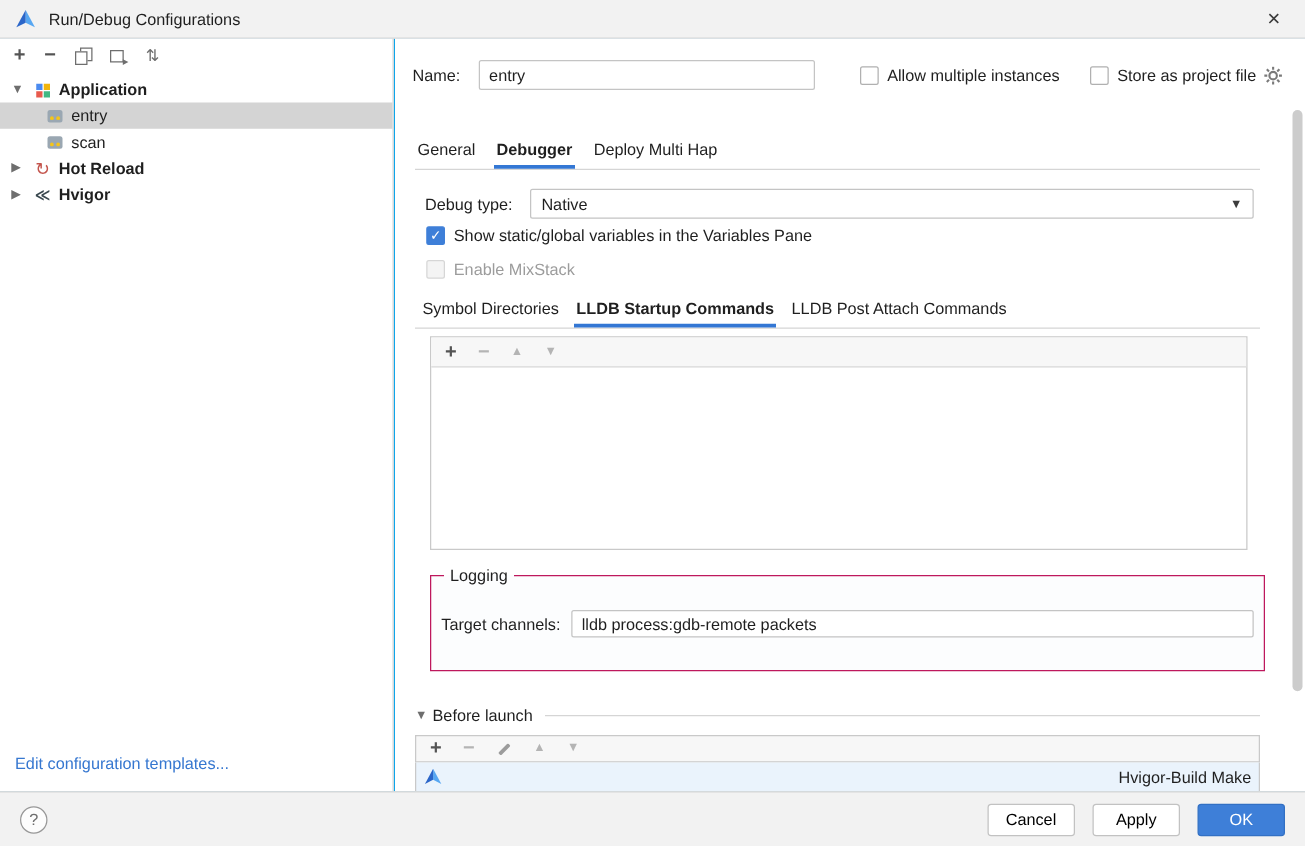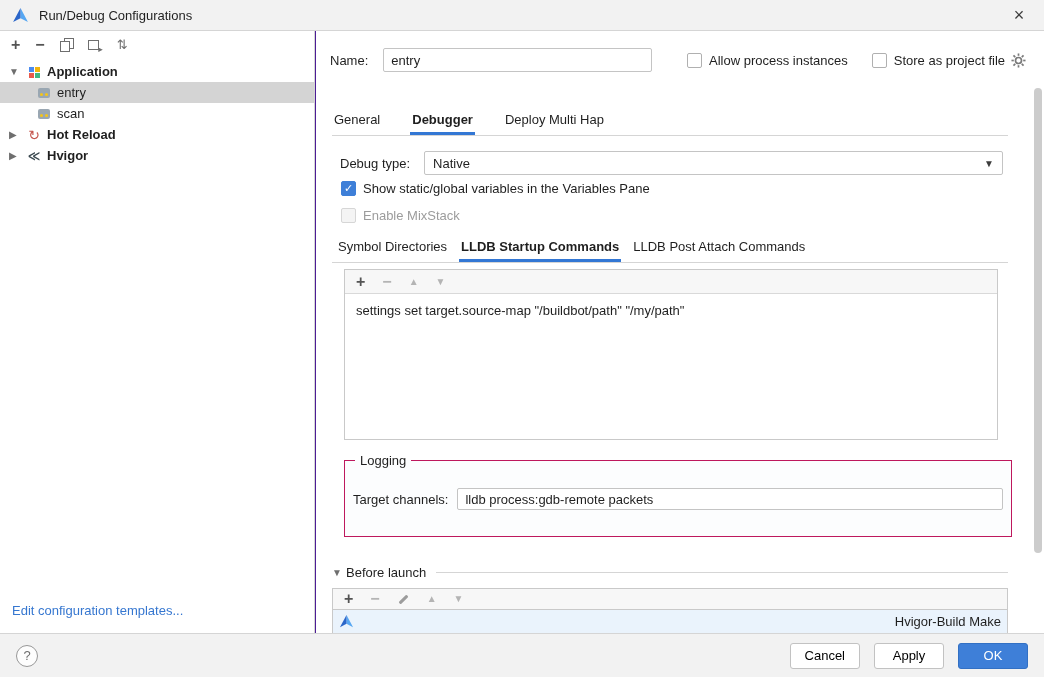--- a/index.html
+++ b/index.html
@@ -7,21 +7,21 @@
   body {
     font-family: "Liberation Sans", "DejaVu Sans", sans-serif;
     font-size: 13px;
     color: #1f1f1f;
     background: #888;
   }
   .window {
     position: relative;
     width: 1044px;
     height: 677px;
-    background: #4c1d95;
+    background: #0ea5e9;
     overflow: hidden;
   }
 
   
   .titlebar {
     position: absolute; top:0; left:0; right:0; height:31px;
     background:#f2f2f2; border-bottom:1px solid #d5d5d5;
     display:flex; align-items:center; padding:0 12px;
   }
   .titlebar .logo { width:17px; height:17px; margin-right:10px; }
@@ -90,21 +90,21 @@
   .cb { position:relative; width:15px; height:15px; border:1px solid #b0b0b0; border-radius:2px; background:#fff; flex:0 0 15px; }
   .cb.checked { background:#3e7fd8; border-color:#3e7fd8; }
   .cb.checked::after { content:"✓"; position:absolute; left:2px; top:0px; color:#fff; font-size:11px; font-weight:bold; }
   .cb.disabled { background:#f4f4f4; border-color:#d6d6d6; }
   .cb-lbl { margin-left:7px; white-space:nowrap; }
   .cb-lbl.gray { color:#9c9c9c; }
 
   .tabs { display:flex; border-bottom:1px solid #d5d5d5; }
   .tab { padding:4px 2px 8px 2px; white-space:nowrap; }
   .tab.active { font-weight:bold; box-shadow: inset 0 -3px 0 #3377d4; }
-  .tabs-main { position:absolute; top:77px; left:16px; right:36px; gap:28px; }
+  .tabs-main { position:absolute; top:77px; left:16px; right:36px; gap:13px; }
   .tabs-lldb { position:absolute; top:204px; left:16px; right:36px; gap:10px; }
   .tabs-lldb .tab:first-child { margin-left:4px; }
 
   .row-debugtype { position:absolute; top:114px; left:24px; right:41px; height:36px; display:flex; align-items:center; }
   .select {
     margin-left:14px; flex:1; height:24px; border:1px solid #c4c4c4; border-radius:2px;
     background:#fff; display:flex; align-items:center; padding:0 8px;
   }
   .select .chev { margin-left:auto; font-size:10px; color:#3c3c3c; }
 
@@ -196,21 +196,21 @@
     <span class="edit-link">Edit configuration templates...</span>
   </div>
 
   <div class="main">
 
     <div class="row-name">
       <span class="lbl">Name:</span>
       <input class="txt name-input" value="entry" style="">
       <span style="flex:1"></span>
       <span class="cb"></span>
-      <span class="cb-lbl">Allow process instances</span>
+      <span class="cb-lbl">Allow multiple instances</span>
       <span style="width:24px"></span>
       <span class="cb"></span>
       <span class="cb-lbl">Store as project file</span>
       <svg class="gear" viewBox="0 0 16 16">
         <g stroke="#7a7a7a" stroke-width="1.8" fill="none">
           <circle cx="8" cy="8" r="3.2"></circle>
           <line x1="8" y1="0.5" x2="8" y2="3"></line>
             <line x1="8" y1="13" x2="8" y2="15.5"></line>
           <line x1="0.5" y1="8" x2="3" y2="8"></line>
             <line x1="13" y1="8" x2="15.5" y2="8"></line>
@@ -251,21 +251,20 @@
       <span class="tab">LLDB Post Attach Commands</span>
     </div>
 
     <div class="cmd-box">
       <div class="cmd-toolbar">
         <span class="ico ico-plus">+</span>
         <span class="ico ico-minus dim">−</span>
         <span class="ico ico-up">▲</span>
         <span class="ico ico-down">▼</span>
       </div>
-      <div class="cmd-body">settings set target.source-map "/buildbot/path" "/my/path"</div>
     </div>
 
     <fieldset class="logging">
       <legend>Logging</legend>
       <div class="log-row">
         <span class="lbl">Target channels:</span>
         <input class="txt tc-input" value="lldb process:gdb-remote packets" style="">
       </div>
     </fieldset>
 

